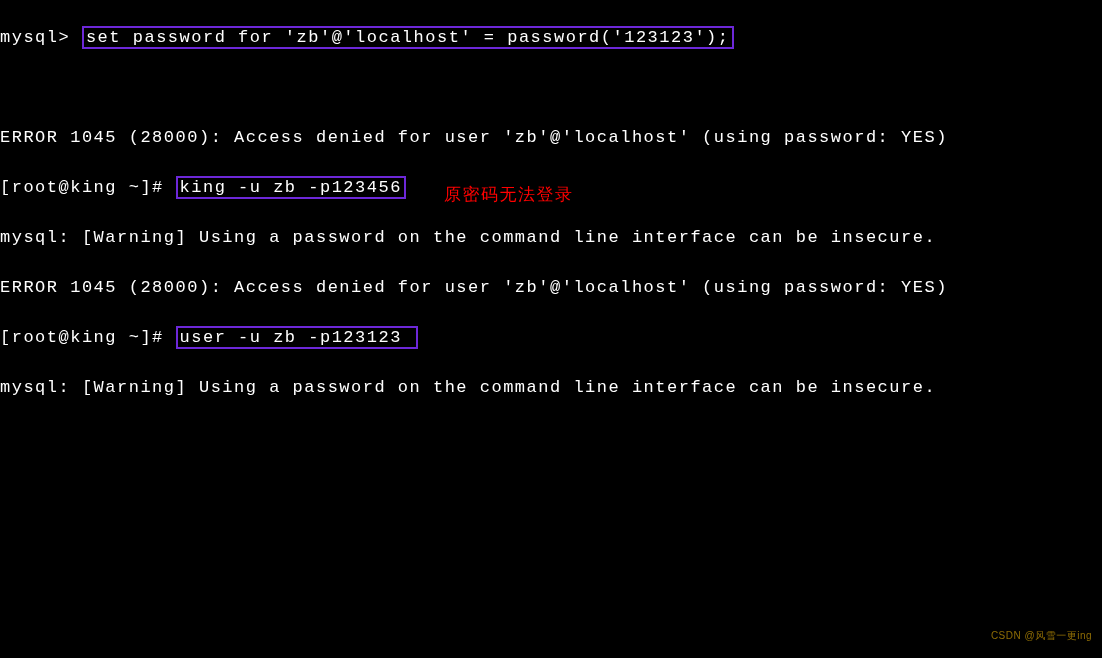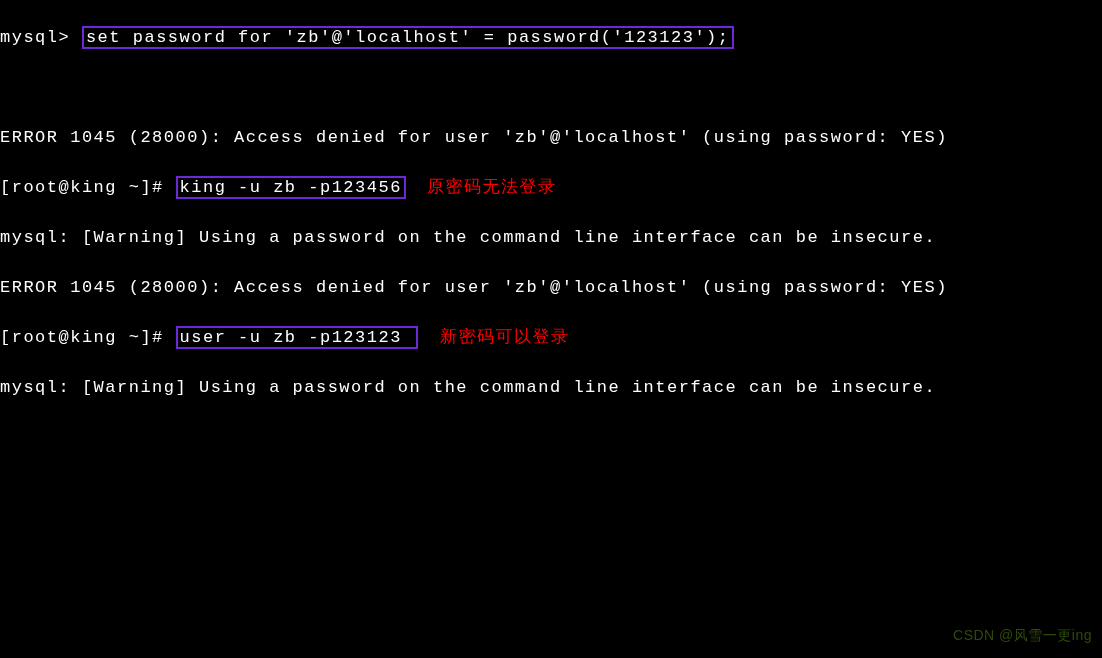--- a/index.html
+++ b/index.html
@@ -34,38 +34,38 @@
       display: inline;
     }
     .red-text {
       color: #ff0000;
       position: absolute;
     }
     .watermark {
       position: absolute;
       right: 10px;
       bottom: 10px;
-      color: #4d7c0f;
-      font-size: 14px;
+      color: #eab308;
+      font-size: 10px;
       opacity: 0.6;
       letter-spacing: 0.5px;
       font-family: sans-serif;
     }
   </style>
 </head>
 <body>
 
 <div class="terminal">
 <span class="line"><span>mysql&gt; </span><span class="red-box">set password for 'zb'@'localhost' = password('123123');</span></span>
 <span class="line"></span>
 <span class="line">ERROR 1045 (28000): Access denied for user 'zb'@'localhost' (using password: YES)</span>
-<span class="line"><span>[root@king ~]# </span><span class="red-box">king -u zb -p123456</span><span class="red-text" style="left:427px;">原密码无法登录</span></span>
+<span class="line"><span>[root@king ~]# </span><span class="red-box">king -u zb -p123456</span><span class="red-text" style="left:444px;margin-top:8px;">原密码无法登录</span></span>
 <span class="line">mysql: [Warning] Using a password on the command line interface can be insecure.</span>
 <span class="line">ERROR 1045 (28000): Access denied for user 'zb'@'localhost' (using password: YES)</span>
-<span class="line"><span>[root@king ~]# </span><span class="red-box">user -u zb -p123123 </span><span class="red-text" style="left:440px;">新密码可以登录</span></span>
+<span class="line"><span>[root@king ~]# </span><span class="red-box">user -u zb -p123123 </span></span>
 <span class="line">mysql: [Warning] Using a password on the command line interface can be insecure.</span>
 
 
 
 
 
 
 
 
 

